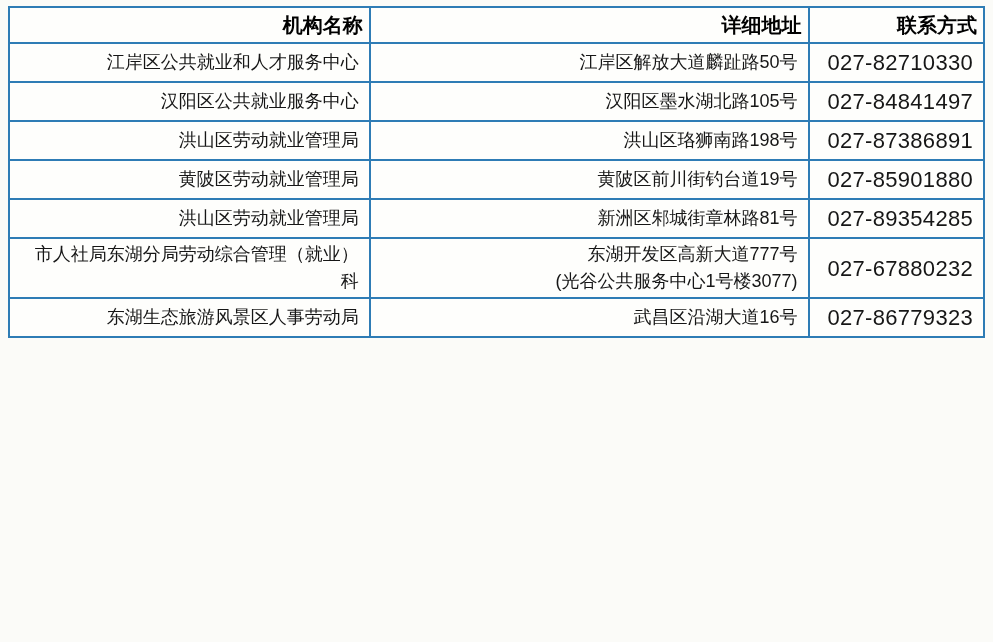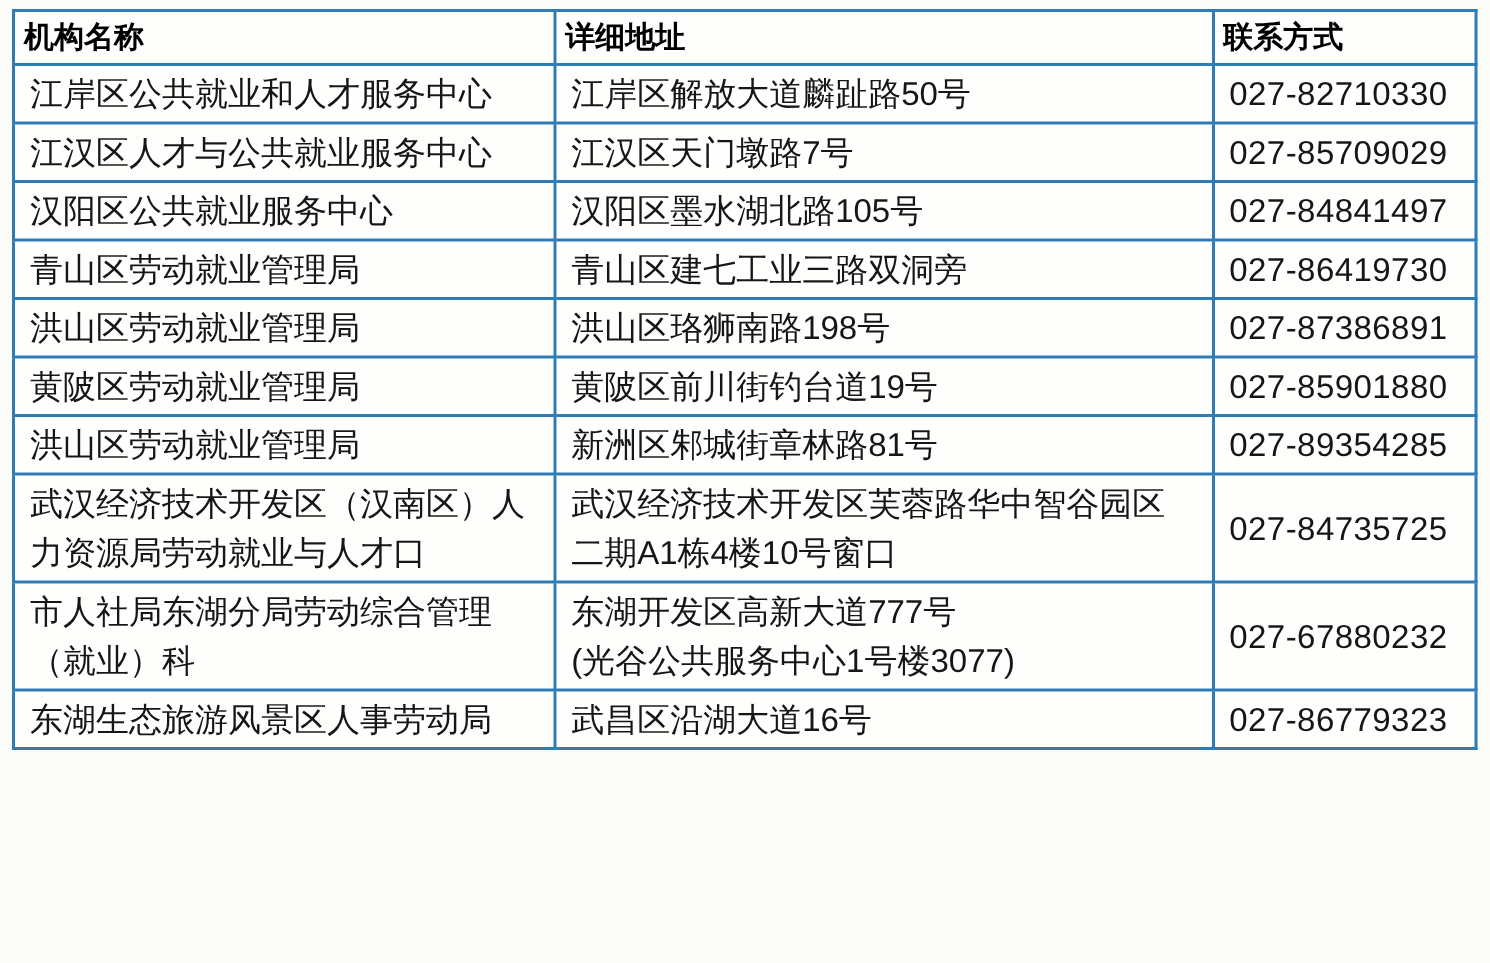--- a/index.html
+++ b/index.html
@@ -22,33 +22,33 @@
     width: 977px;
     margin: 6px 8px 0 8px;
     border: 2px solid #26699f;
     background: #fefefc;
   }
   col.c-name    { width: 37%; }
   col.c-address { width: 45%; }
   col.c-phone   { width: 18%; }
   th, td {
     border: 2px solid #2e7cb5;
-    text-align: left;
+    text-align: right;
     vertical-align: middle;
     color: #161616;
   }
   th {
     font-size: 20px;
     font-weight: bold;
     padding: 4px 6px;
     line-height: 1.3;
     color: #000000;
   }
   td {
-    font-size: 22px;
+    font-size: 18px;
     padding: 2px 10px;
     line-height: 1.5;
     white-space: pre-line;
   }
   td.phone-cell {
     font-size: 22px;
     letter-spacing: 0.3px;
   }
 </style>
 </head>
@@ -68,53 +68,38 @@
         <th>联系方式</th>
       </tr>
     </thead>
     <tbody>
         <tr>
     <td class="name-cell">江岸区公共就业和人才服务中心</td>
     <td class="address-cell">江岸区解放大道麟趾路50号</td>
     <td class="phone-cell">027-82710330</td>
   </tr>
         <tr>
-    <td class="name-cell">江汉区人才与公共就业服务中心</td>
-    <td class="address-cell">江汉区天门墩路7号</td>
-    <td class="phone-cell">027-85709029</td>
-  </tr>
-        <tr>
     <td class="name-cell">汉阳区公共就业服务中心</td>
     <td class="address-cell">汉阳区墨水湖北路105号</td>
     <td class="phone-cell">027-84841497</td>
-  </tr>
-        <tr>
-    <td class="name-cell">青山区劳动就业管理局</td>
-    <td class="address-cell">青山区建七工业三路双洞旁</td>
-    <td class="phone-cell">027-86419730</td>
   </tr>
         <tr>
     <td class="name-cell">洪山区劳动就业管理局</td>
     <td class="address-cell">洪山区珞狮南路198号</td>
     <td class="phone-cell">027-87386891</td>
   </tr>
         <tr>
     <td class="name-cell">黄陂区劳动就业管理局</td>
     <td class="address-cell">黄陂区前川街钓台道19号</td>
     <td class="phone-cell">027-85901880</td>
   </tr>
         <tr>
     <td class="name-cell">洪山区劳动就业管理局</td>
     <td class="address-cell">新洲区邾城街章林路81号</td>
     <td class="phone-cell">027-89354285</td>
-  </tr>
-        <tr>
-    <td class="name-cell">武汉经济技术开发区（汉南区）人力资源局劳动就业与人才口</td>
-    <td class="address-cell">武汉经济技术开发区芙蓉路华中智谷园区二期A1栋4楼10号窗口</td>
-    <td class="phone-cell">027-84735725</td>
   </tr>
         <tr>
     <td class="name-cell">市人社局东湖分局劳动综合管理（就业）科</td>
     <td class="address-cell">东湖开发区高新大道777号
 (光谷公共服务中心1号楼3077)</td>
     <td class="phone-cell">027-67880232</td>
   </tr>
         <tr>
     <td class="name-cell">东湖生态旅游风景区人事劳动局</td>
     <td class="address-cell">武昌区沿湖大道16号</td>

